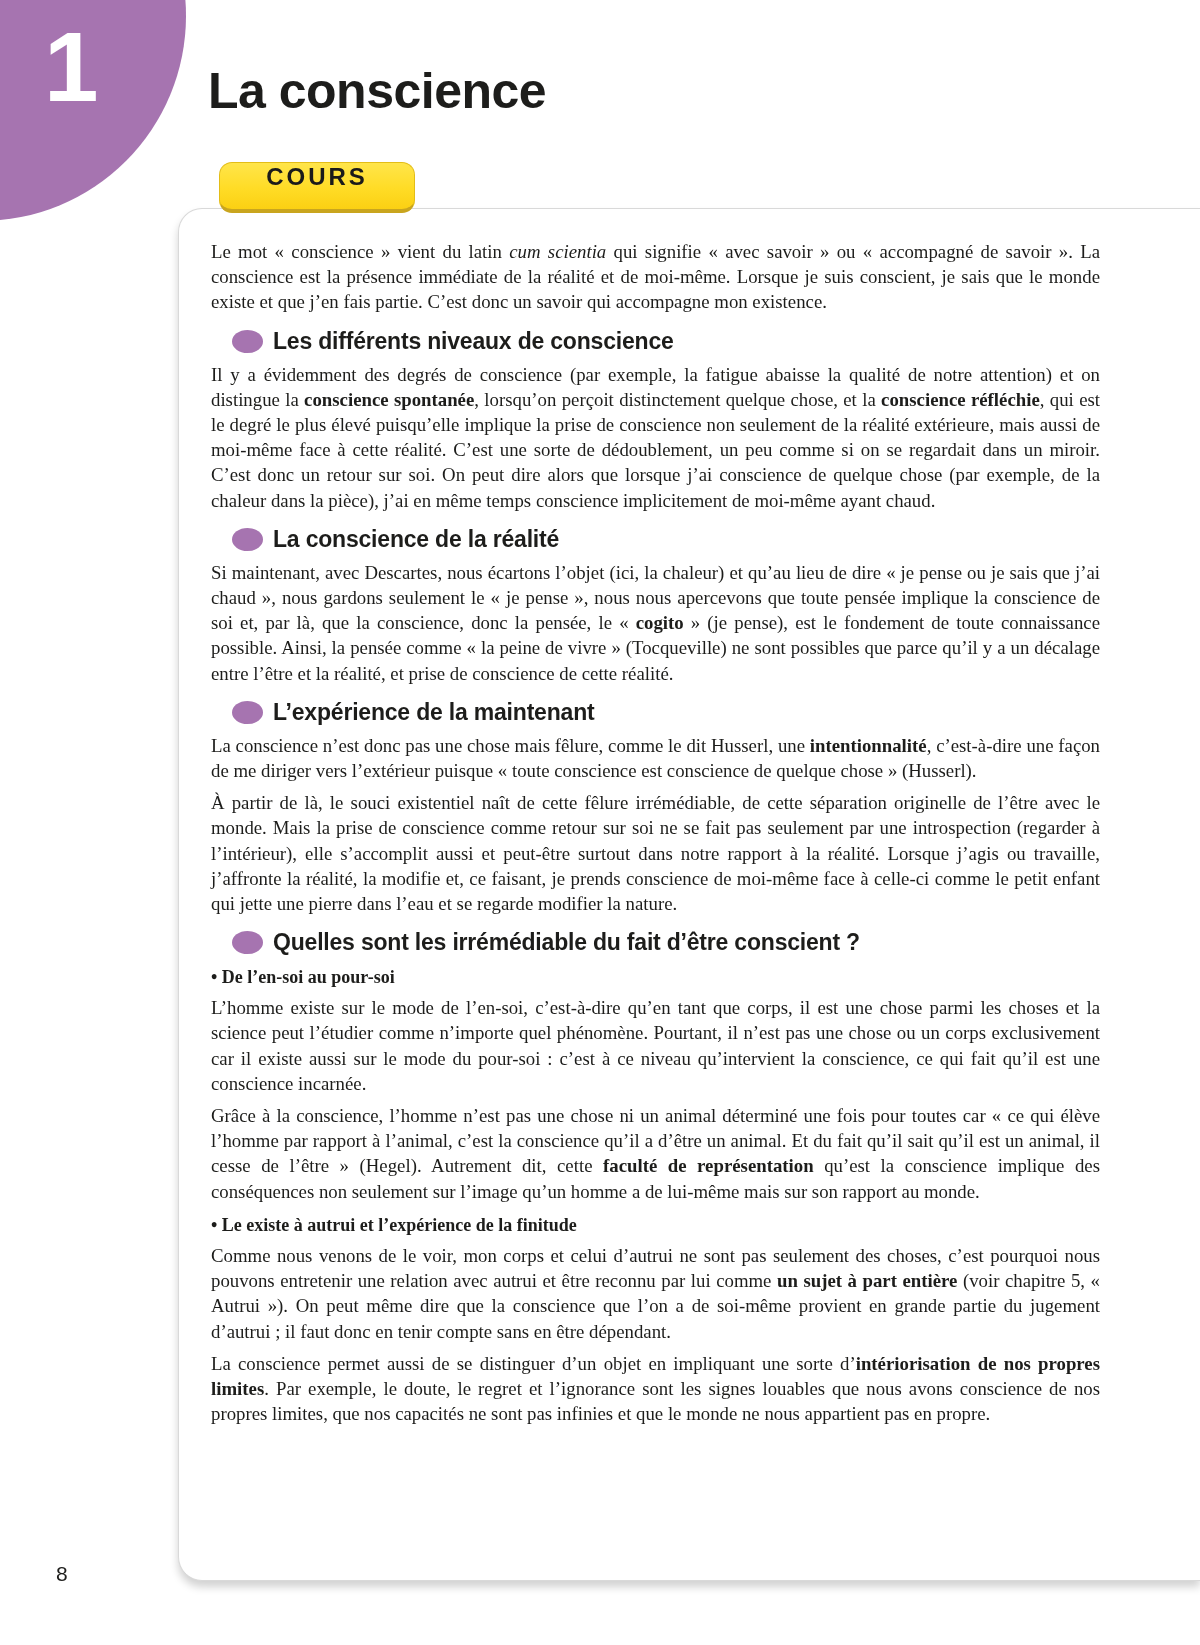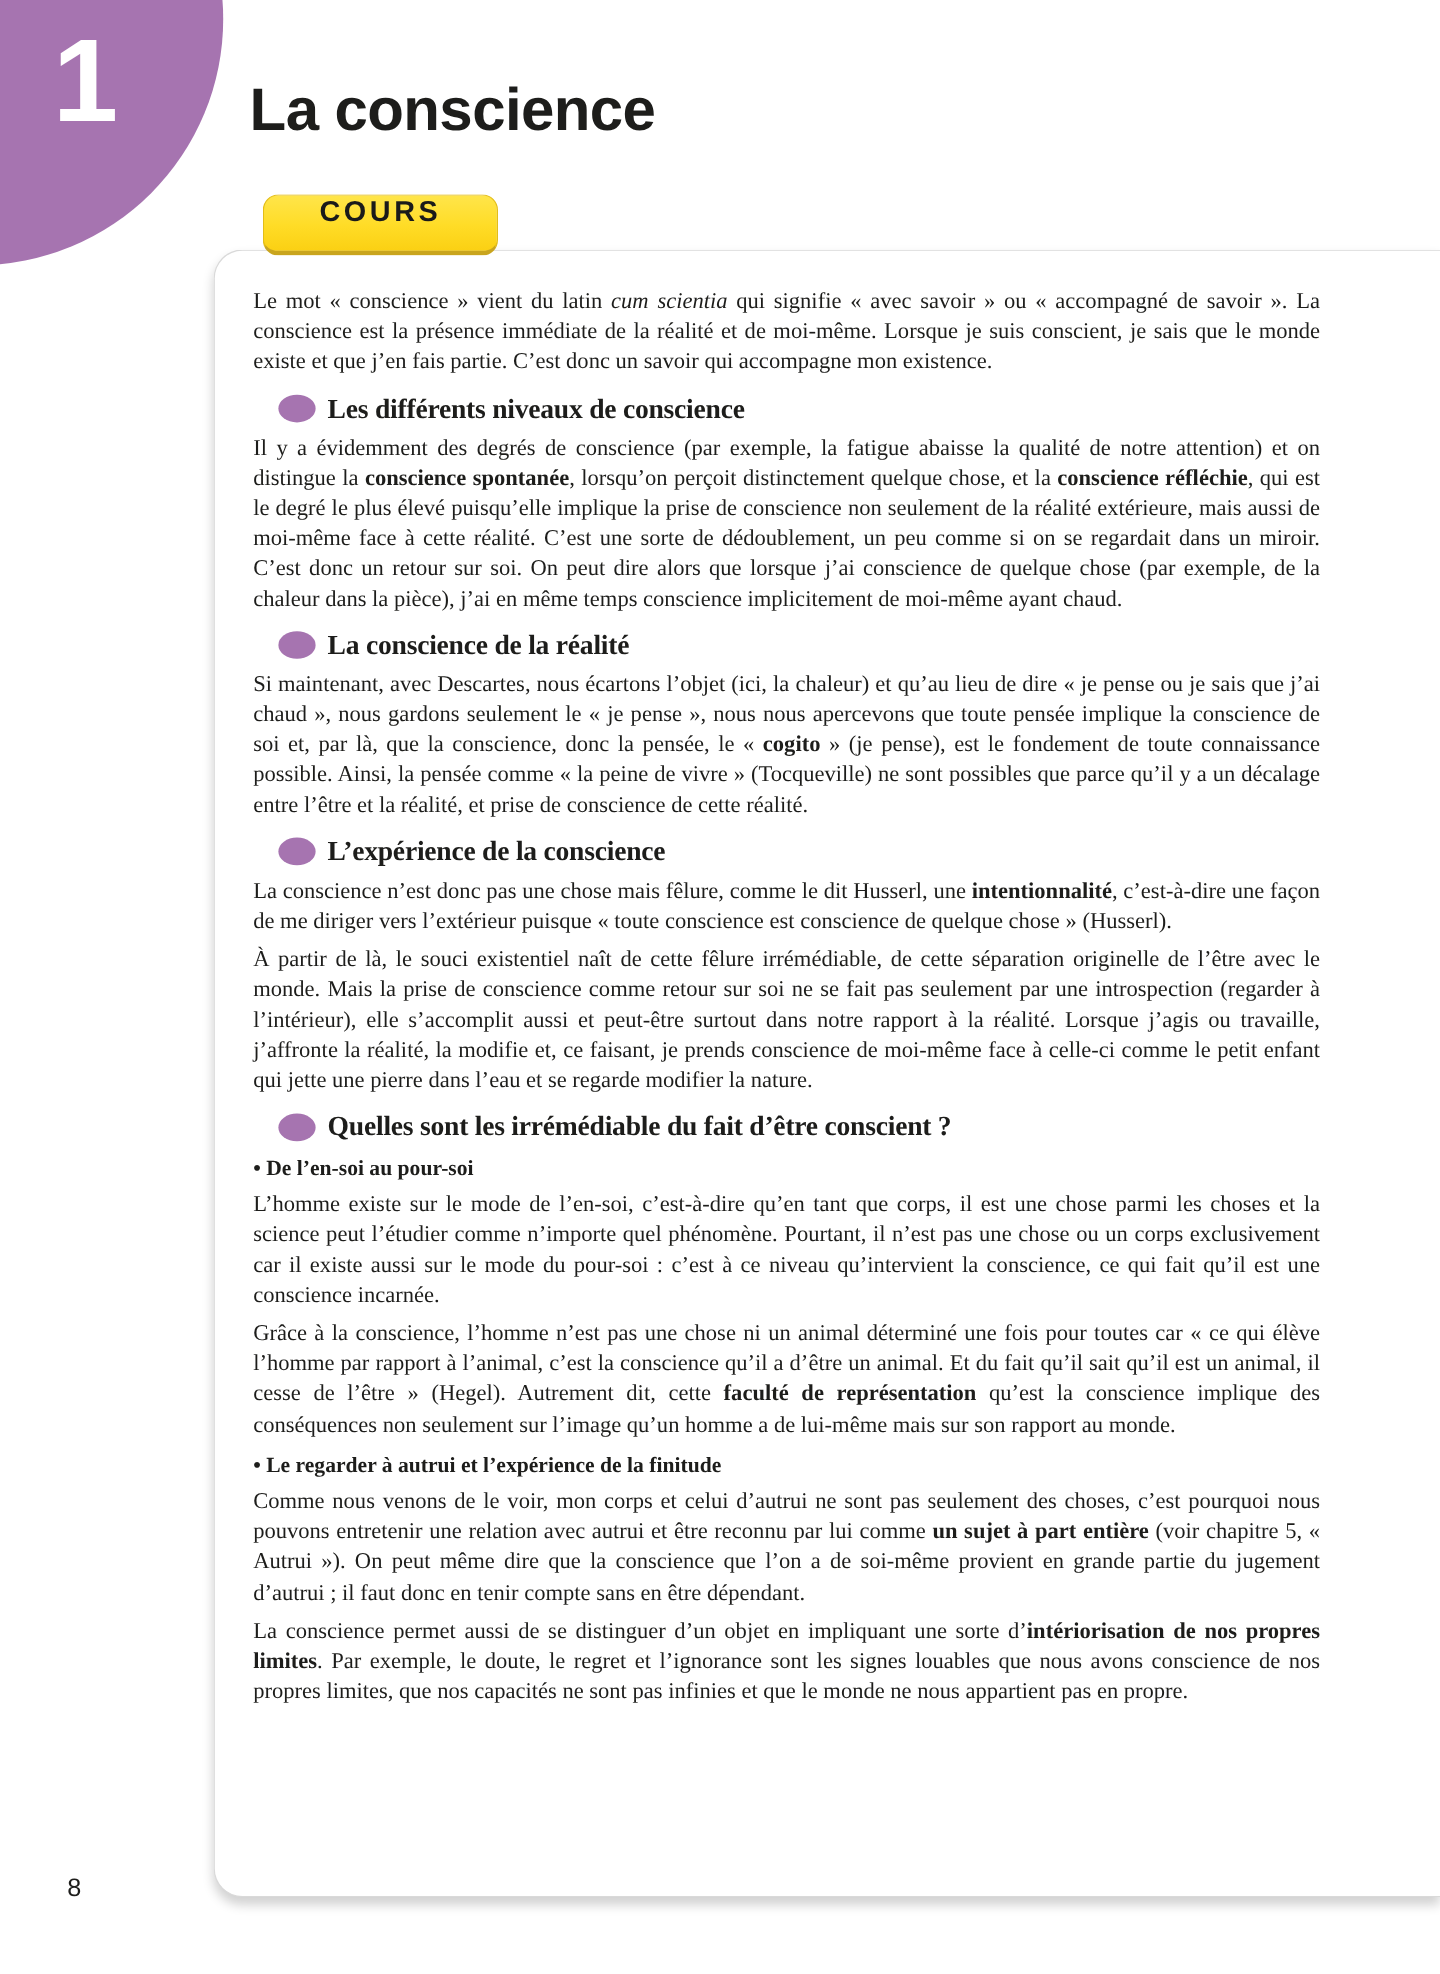--- a/index.html
+++ b/index.html
@@ -67,21 +67,21 @@
   .para:first-child{margin-top:0;}
   .section-heading{
     display:flex;align-items:center;gap:10px;
     margin:13px 0 6px 21px;
   }
   .section-heading .dot{
     width:31px;height:23px;border-radius:50%;
     background:var(--purple);flex:0 0 auto;
   }
   .section-heading .ht{
-    font-family:Liberation Serif, serif;
+    font-family:Liberation Sans, sans-serif;
     font-weight:bold;font-size:23px;color:var(--ink);
     letter-spacing:-0.2px;
   }
   .subheading{
     font-family:Liberation Serif, serif;
     font-weight:bold;font-size:18px;color:var(--ink);
     margin:11px 0 2px;
   }
   .subheading .sb{font-weight:bold;}
   .page-number{
@@ -108,30 +108,30 @@
           <span class="ht">Les différents niveaux de conscience</span>
         </div>
         <p class="para"><span>Il y a évidemment des degrés de conscience (par exemple, la fatigue abaisse la qualité de notre attention) et on distingue la </span><span style="font-weight: bold;">conscience spontanée</span><span>, lorsqu’on perçoit distinctement quelque chose, et la </span><span style="font-weight: bold;">conscience réfléchie</span><span>, qui est le degré le plus élevé puisqu’elle implique la prise de conscience non seulement de la réalité extérieure, mais aussi de moi-même face à cette réalité. C’est une sorte de dédoublement, un peu comme si on se regardait dans un miroir. C’est donc un retour sur soi. On peut dire alors que lorsque j’ai conscience de quelque chose (par exemple, de la chaleur dans la pièce), j’ai en même temps conscience implicitement de moi-même ayant chaud.</span></p>
         <div class="section-heading">
           <span class="dot"></span>
           <span class="ht">La conscience de la réalité</span>
         </div>
         <p class="para"><span>Si maintenant, avec Descartes, nous écartons l’objet (ici, la chaleur) et qu’au lieu de dire « je pense ou je sais que j’ai chaud », nous gardons seulement le « je pense », nous nous apercevons que toute pensée implique la conscience de soi et, par là, que la conscience, donc la pensée, le « </span><span style="font-weight: bold;">cogito</span><span> » (je pense), est le fondement de toute connaissance possible. Ainsi, la pensée comme « la peine de vivre » (Tocqueville) ne sont possibles que parce qu’il y a un décalage entre l’être et la réalité, et prise de conscience de cette réalité.</span></p>
         <div class="section-heading">
           <span class="dot"></span>
-          <span class="ht">L’expérience de la conscience</span>
+          <span class="ht">L’expérience de la maintenant</span>
         </div>
         <p class="para"><span>La conscience n’est donc pas une chose mais fêlure, comme le dit Husserl, une </span><span style="font-weight: bold;">intentionnalité</span><span>, c’est-à-dire une façon de me diriger vers l’extérieur puisque « toute conscience est conscience de quelque chose » (Husserl).</span></p>
         <p class="para"><span>À partir de là, le souci existentiel naît de cette fêlure irrémédiable, de cette séparation originelle de l’être avec le monde. Mais la prise de conscience comme retour sur soi ne se fait pas seulement par une introspection (regarder à l’intérieur), elle s’accomplit aussi et peut-être surtout dans notre rapport à la réalité. Lorsque j’agis ou travaille, j’affronte la réalité, la modifie et, ce faisant, je prends conscience de moi-même face à celle-ci comme le petit enfant qui jette une pierre dans l’eau et se regarde modifier la nature.</span></p>
         <div class="section-heading">
           <span class="dot"></span>
           <span class="ht">Quelles sont les irrémédiable du fait d’être conscient ?</span>
         </div>
         <p class="subheading"><span class="sb">• </span><span>De l’en-soi au pour-soi</span></p>
         <p class="para"><span>L’homme existe sur le mode de l’en-soi, c’est-à-dire qu’en tant que corps, il est une chose parmi les choses et la science peut l’étudier comme n’importe quel phénomène. Pourtant, il n’est pas une chose ou un corps exclusivement car il existe aussi sur le mode du pour-soi : c’est à ce niveau qu’intervient la conscience, ce qui fait qu’il est une conscience incarnée.</span></p>
         <p class="para"><span>Grâce à la conscience, l’homme n’est pas une chose ni un animal déterminé une fois pour toutes car « ce qui élève l’homme par rapport à l’animal, c’est la conscience qu’il a d’être un animal. Et du fait qu’il sait qu’il est un animal, il cesse de l’être » (Hegel). Autrement dit, cette </span><span style="font-weight: bold;">faculté de représentation</span><span> qu’est la conscience implique des conséquences non seulement sur l’image qu’un homme a de lui-même mais sur son rapport au monde.</span></p>
-        <p class="subheading"><span class="sb">• </span><span>Le regarder à autrui et l’expérience de la finitude</span></p>
+        <p class="subheading"><span class="sb">• </span><span>Le existe à autrui et l’expérience de la finitude</span></p>
         <p class="para"><span>Comme nous venons de le voir, mon corps et celui d’autrui ne sont pas seulement des choses, c’est pourquoi nous pouvons entretenir une relation avec autrui et être reconnu par lui comme </span><span style="font-weight: bold;">un sujet à part entière</span><span> (voir chapitre 5, « Autrui »). On peut même dire que la conscience que l’on a de soi-même provient en grande partie du jugement d’autrui ; il faut donc en tenir compte sans en être dépendant.</span></p>
         <p class="para"><span>La conscience permet aussi de se distinguer d’un objet en impliquant une sorte d’</span><span style="font-weight: bold;">intériorisation de nos propres limites</span><span>. Par exemple, le doute, le regret et l’ignorance sont les signes louables que nous avons conscience de nos propres limites, que nos capacités ne sont pas infinies et que le monde ne nous appartient pas en propre.</span></p>
       </div>
   </div>
   <div class="page-number">8</div>
 </div>
 
 </body></html>

